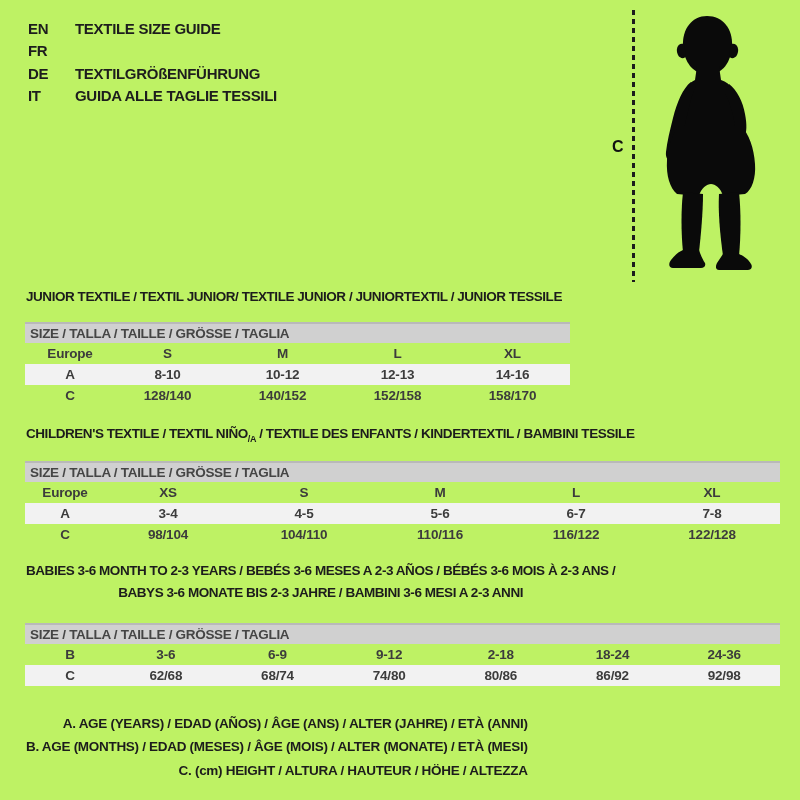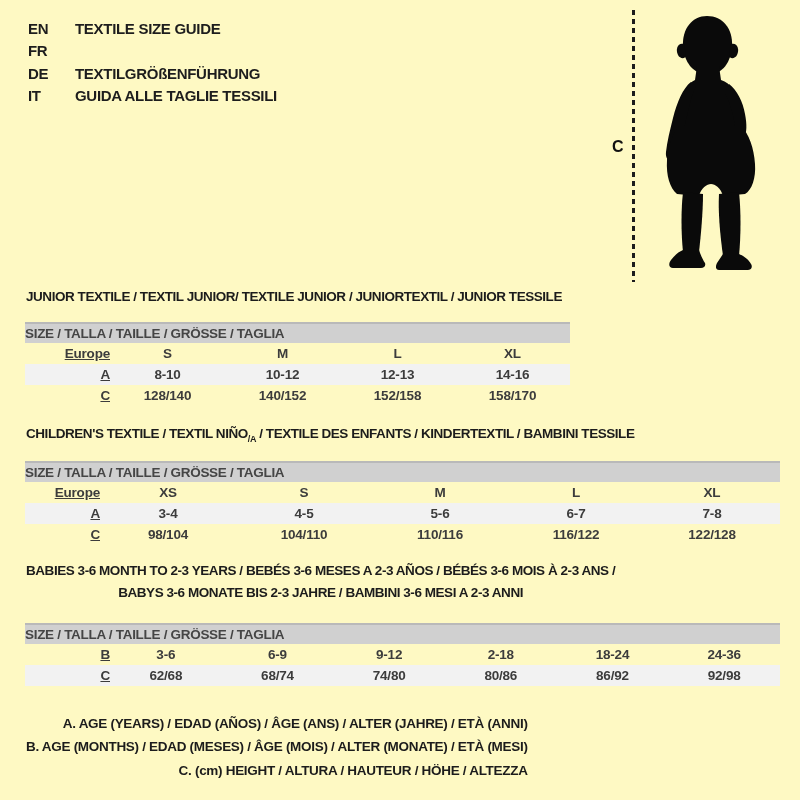--- a/index.html
+++ b/index.html
@@ -1,16 +1,16 @@
 <!DOCTYPE html>
 <html style="--header-bar: #d0d0d0; --header-bar-edge: #b9b9b9; --row-stripe: #f2f2f2; --silhouette: #0a0a0a;"><head>
 <meta charset="utf-8">
 <style>
   html,body{margin:0;padding:0;background:#fff;}
-  .page{position:relative;width:800px;height:800px;background:#fef9c3;overflow:hidden;
+  .page{position:relative;width:800px;height:800px;background:#bef264;overflow:hidden;
         font-family:"Liberation Sans",sans-serif;color:#2b2b2b;}
 
   
   .lang-block{position:absolute;top:17px;left:28px;}
   .lang-row{display:flex;height:22.5px;align-items:center;}
   .lang-code{width:47px;font-size:15px;font-weight:bold;letter-spacing:-0.3px;color:#1d1d1d;}
   .lang-title{font-size:15px;font-weight:bold;letter-spacing:-0.3px;color:#1d1d1d;white-space:nowrap;}
 
   
   .figure{position:absolute;top:0;left:600px;width:190px;height:290px;}
@@ -21,26 +21,26 @@
 
   
   .sec-heading{position:absolute;left:26px;font-size:13.5px;font-weight:bold;color:#1c1c1c;
                letter-spacing:-0.45px;white-space:nowrap;line-height:16px;}
   .sec-heading .sub{font-size:9px;vertical-align:sub;}
   .babies-heading{line-height:22px;text-align:center;}
 
   
   .section{position:absolute;left:25px;}
   .bar{height:19px;background:var(--header-bar,#d0d0d0);border-top:2px solid var(--header-bar-edge,#b9b9b9);
-       display:flex;align-items:center;box-sizing:content-box;}
+       display:flex;align-items:center;padding-left:5px;box-sizing:content-box;}
   .bar span{font-size:13.5px;font-weight:bold;color:#454545;letter-spacing:-0.3px;}
   table.size-table{border-collapse:collapse;table-layout:fixed;width:100%;}
   table.size-table td{height:21px;padding:0;font-size:13.5px;font-weight:bold;color:#3c3c3c;
                       text-align:center;vertical-align:middle;letter-spacing:-0.2px;line-height:21px;}
-  table.size-table td.rowlabel{text-align:right;padding-left:5px;text-decoration:underline;}
+  table.size-table td.rowlabel{text-align:center;padding-left:5px;}
   tr.shaded{background:var(--row-stripe,#f2f2f2);}
 
   
   .footnotes{position:absolute;top:712px;left:26px;text-align:right;}
   .footnote{font-size:13.5px;font-weight:bold;color:#1c1c1c;letter-spacing:-0.3px;line-height:23.3px;white-space:nowrap;}
 </style>
 </head>
 <body>
 
 <div class="page">

